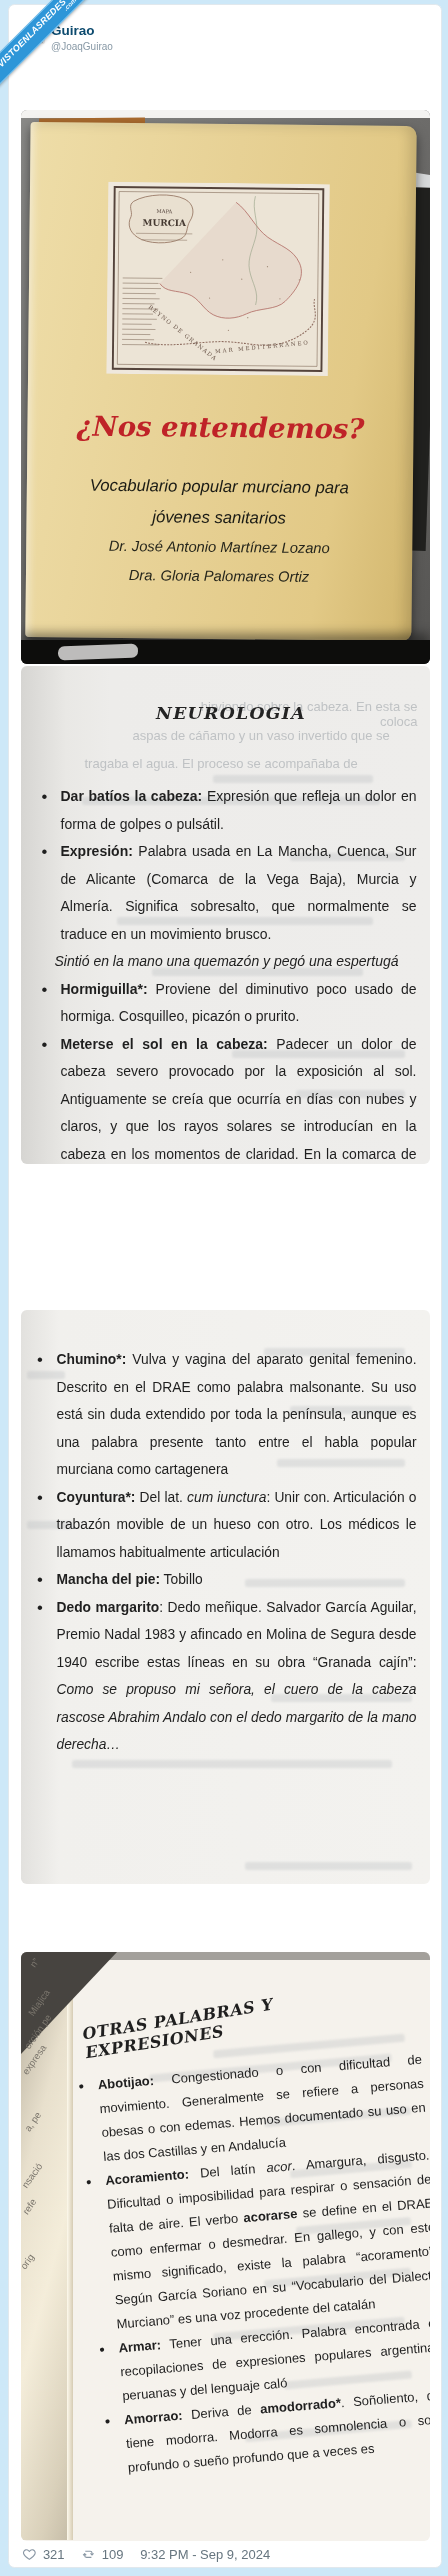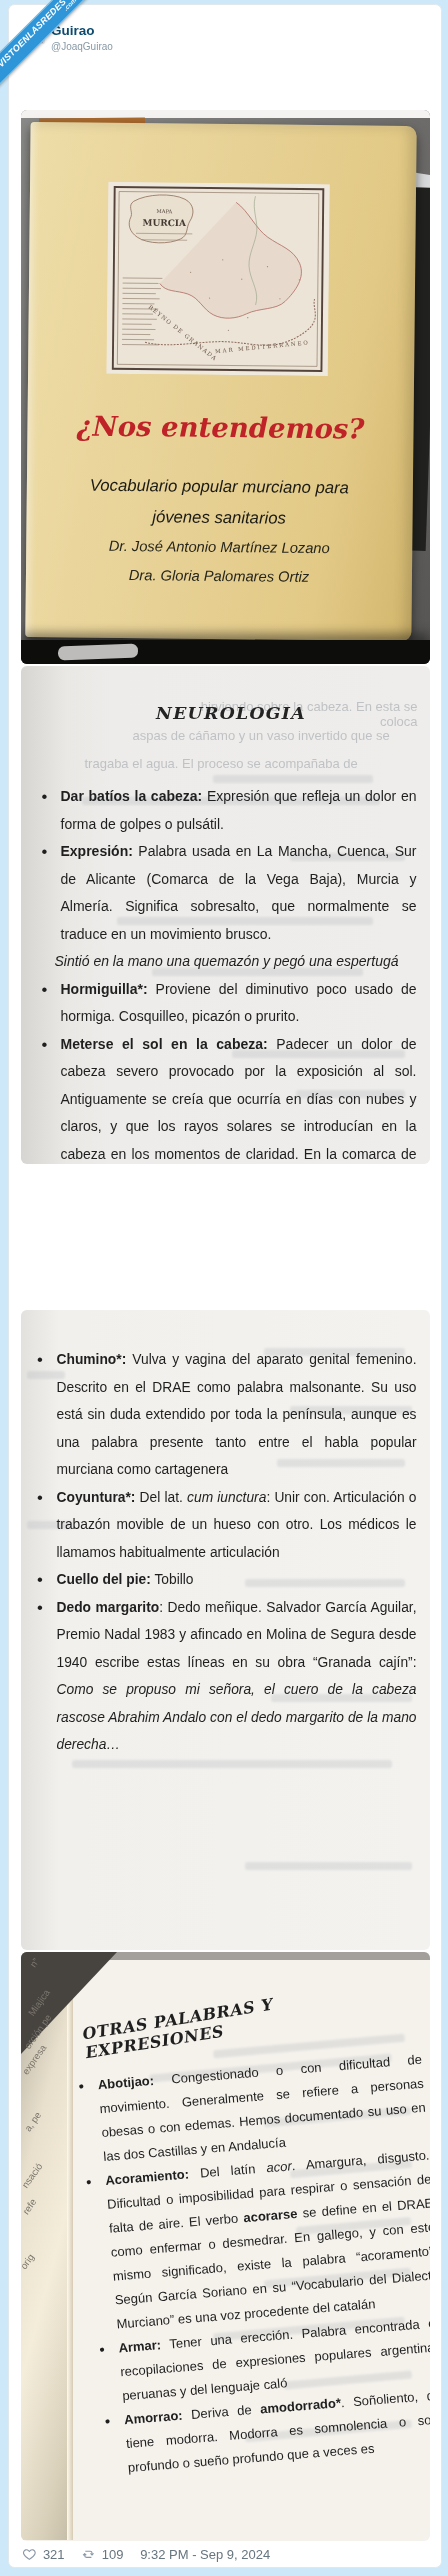--- a/index.html
+++ b/index.html
@@ -34,21 +34,21 @@
   .blob{position:absolute;left:37px;top:535px;width:80px;height:14px;background:#dddcdb;border-radius:6.4px;
         opacity:.85;transform:rotate(-2deg);z-index:6;}
   .cover-title{position:absolute;left:0;top:287px;width:386px;text-align:center;
                font-family:"DejaVu Serif",serif;font-style:italic;font-weight:bold;
                font-size:27.5px;color:#bf2328;}
   .cover-sub{position:absolute;left:42px;top:347px;width:301px;text-align:center;font-style:italic;
              font-size:16.7px;line-height:31px;color:#1b1b15;}
   .author{position:absolute;left:0;width:386px;text-align:center;font-style:italic;font-size:14.7px;color:#26261c;}
   
   #p2{top:666px;height:498px;background:linear-gradient(to right,#d6d5d2 0,#e9e8e5 45px,#edecea 90px,#eeedeb 100%);}
-  #p3{top:1310px;height:640px;background:linear-gradient(to right,#e2e1de 0,#f1f0ed 38px,#f3f2ef 100%);}
+  #p3{top:1310px;height:574px;background:linear-gradient(to right,#e2e1de 0,#f1f0ed 38px,#f3f2ef 100%);}
   #p4{top:1952px;height:589px;background:#f5f2ec;}
   .page-head{position:absolute;left:6px;top:37px;width:409px;text-align:center;
              font-family:"DejaVu Serif",serif;font-style:italic;font-weight:bold;
              font-size:17.3px;letter-spacing:1.3px;color:#232323;}
   .entries{position:absolute;}
   .entries p{position:relative;margin:0;padding-left:24px;text-align:justify;color:#1f1f1f;}
   .entries p.bul::before{content:"•";position:absolute;left:5.1px;font-size:16.7px;}
   #p2 .entries{left:16px;top:117px;width:380px;font-size:14px;line-height:27.5px;}
   #p3 .entries{left:14px;top:36px;width:382px;font-size:13.8px;line-height:27.5px;}
   #p3 .entries p{padding-left:22px;}
@@ -177,21 +177,21 @@
     <div class="gb" style="left:6.4px;top:61px;width:38px"></div>
     <div class="gb" style="left:256px;top:149px;width:128px"></div>
     <div class="gb" style="left:6.4px;top:211px;width:45px"></div>
     <div class="gb" style="left:224px;top:269px;width:160px"></div>
     <div class="gb" style="left:250px;top:384px;width:141px"></div>
     <div class="gb" style="left:51px;top:450px;width:320px"></div>
     <div class="gb" style="left:224px;top:552px;width:167px"></div>
     <div class="entries">
       <p class="bul"><span class="b">Chumino*:</span><span> Vulva y vagina del aparato genital femenino. Descrito en el DRAE como palabra malsonante. Su uso está sin duda extendido por toda la península, aunque es una palabra presente tanto entre el habla popular murciana como cartagenera</span></p>
       <p class="bul"><span class="b">Coyuntura*:</span><span> Del lat. </span><span class="i">cum iunctura</span><span>: Unir con. Articulación o trabazón movible de un hueso con otro. Los médicos le llamamos habitualmente articulación</span></p>
-      <p class="bul"><span class="b">Cuello del pie:</span><span> Tobillo</span></p>
+      <p class="bul"><span class="b">Mancha del pie:</span><span> Tobillo</span></p>
       <p class="bul"><span class="b">Dedo margarito</span><span>: Dedo meñique. Salvador García Aguilar, Premio Nadal 1983 y afincado en Molina de Segura desde 1940 escribe estas líneas en su obra “Granada cajín”: </span><span class="i">Como se propuso mi señora, el cuero de la cabeza rascose Abrahim Andalo con el dedo margarito de la mano derecha…</span></p>
     </div>
   </div>
 
   <div class="photo" id="p4">
     <div class="strip4"></div>
     <div class="verso"></div>
     <div class="curl"></div>
     <div class="corner4"></div>
     <div class="frag" style="left:9px;top:5.1px">n”</div>

